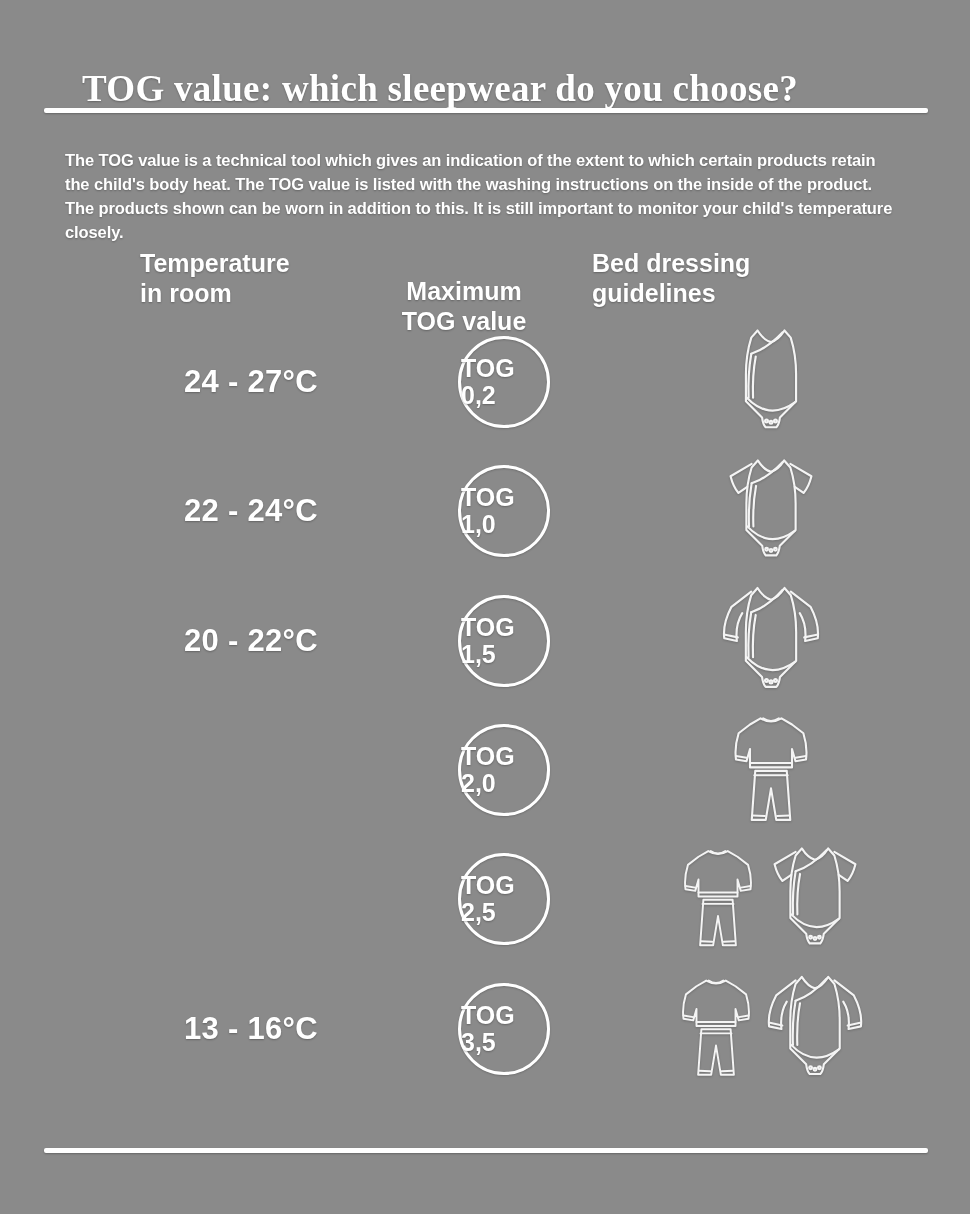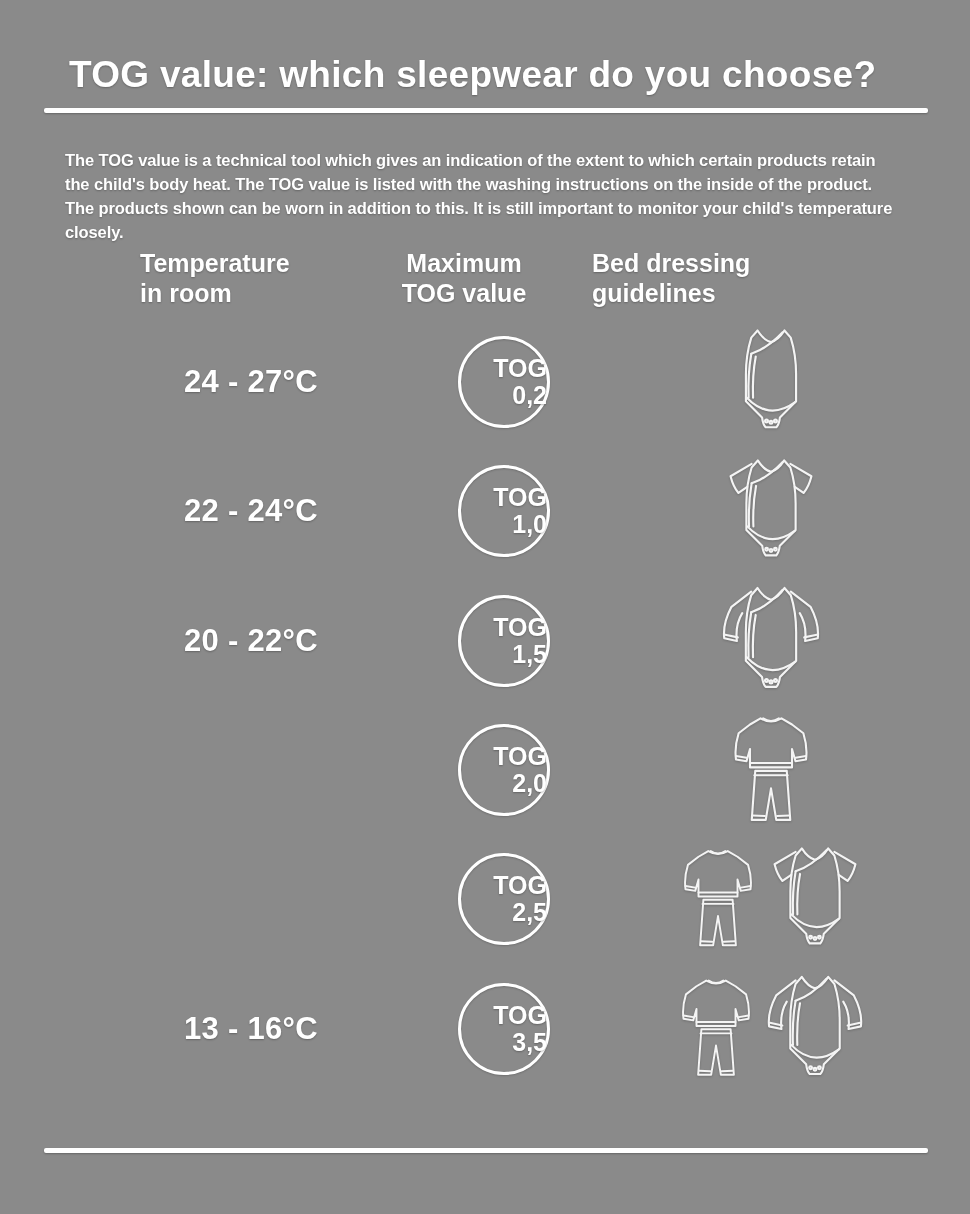--- a/index.html
+++ b/index.html
@@ -5,45 +5,45 @@
   :root { --bg:#8a8a8a; --fg:#ffffff; }
   html,body { margin:0; padding:0; background:var(--bg); }
   .poster {
     position:relative; width:970px; height:1214px;
     background:var(--bg); color:var(--fg); overflow:hidden;
     font-family:"Liberation Sans", sans-serif; font-weight:bold;
     text-shadow:0 1px 2px rgba(0,0,0,0.28);
   }
   .title {
     position:absolute; left:65px; top:50px; width:860px;
-    font-size:37px; letter-spacing:0.3px; margin:4px;
+    font-size:37px; letter-spacing:0.3px; margin:17px;font-family:Liberation Serif, serif;
   }
   .rule { position:absolute; height:5px; background:var(--fg); border-radius:2px;
           box-shadow:0 1px 2px rgba(0,0,0,0.25); }
   .rule-top    { left:44px; width:884px; top:108px; }
   .rule-bottom { left:44px; width:884px; top:1148px; }
   .intro {
     position:absolute; left:65px; top:131px; width:832px;
     font-size:16.5px; line-height:24px; letter-spacing:-0.1px;
   }
   .col-header { position:absolute; top:248px; font-size:25px; line-height:30px; white-space:pre-line; }
   .col-header.temp { left:140px; width:220px; text-align:left; }
-  .col-header.tog  { left:364px; width:200px; text-align:center; }
+  .col-header.tog  { left:364px; width:200px; text-align:center;margin-top:28px; }
   .col-header.bed  { left:592px; width:203px; text-align:left; }
   .row { position:absolute; left:0; width:944px; height:129px;margin-left:36px; }
   .row-1 { top:317px; } .row-2 { top:446px; } .row-3 { top:576px; }
   .row-4 { top:705px; } .row-5 { top:834px; } .row-6 { top:964px; }
   .temp-cell {
     position:absolute; left:85px; width:260px; top:50%; transform:translateY(-50%);
     font-size:31px; text-align:center; letter-spacing:0.3px;
   }
   .tog-circle {
     position:absolute; left:422px; top:50%; transform:translateY(-50%);
     width:86px; height:86px; border:3px solid var(--fg); border-radius:50%;
-    display:flex; flex-direction:column; align-items:flex-end; justify-content:center;
+    display:flex; flex-direction:column; align-items:flex-start; justify-content:center;
     box-shadow:0 1px 2px rgba(0,0,0,0.2), inset 0 1px 2px rgba(0,0,0,0.2);
   }
   .tog-circle span { font-size:25px; line-height:27px; }
   .icon-cell {
     position:absolute; left:600px; width:270px; top:50%; transform:translateY(-50%);
     display:flex; align-items:center; justify-content:center; gap:5px;
   }
   .garment { filter:drop-shadow(0 1px 1px rgba(0,0,0,0.2)); }
   .garment * { stroke:#f4f4f4; stroke-width:2.4; fill:none; stroke-linecap:round; stroke-linejoin:round; }
   .hidden-defs { position:absolute; width:0; height:0; overflow:hidden; }

